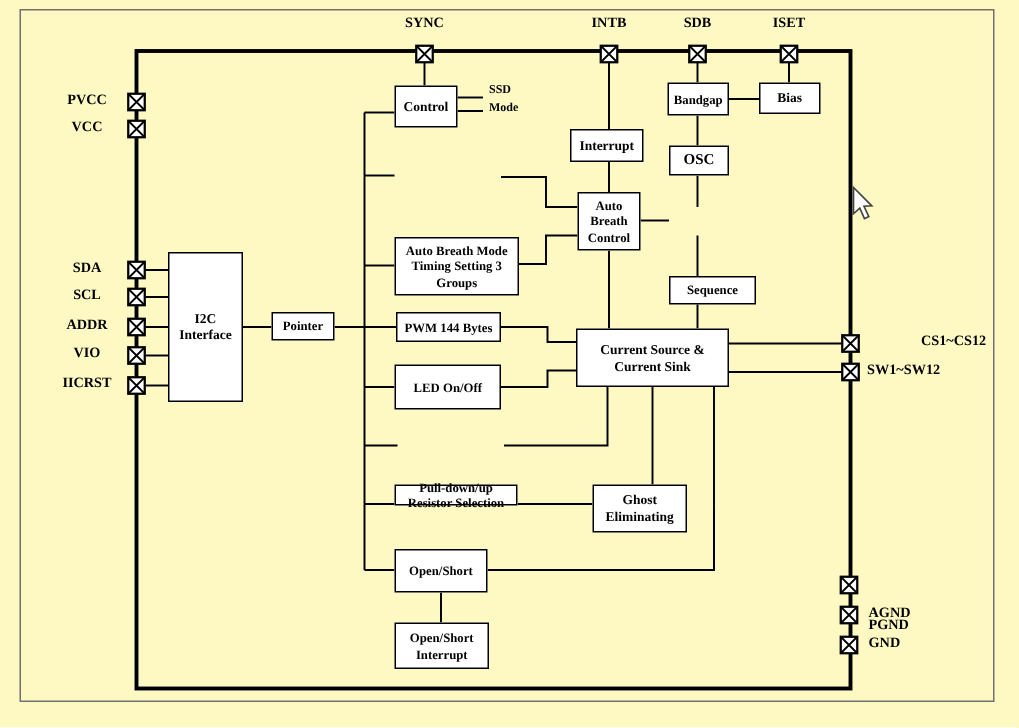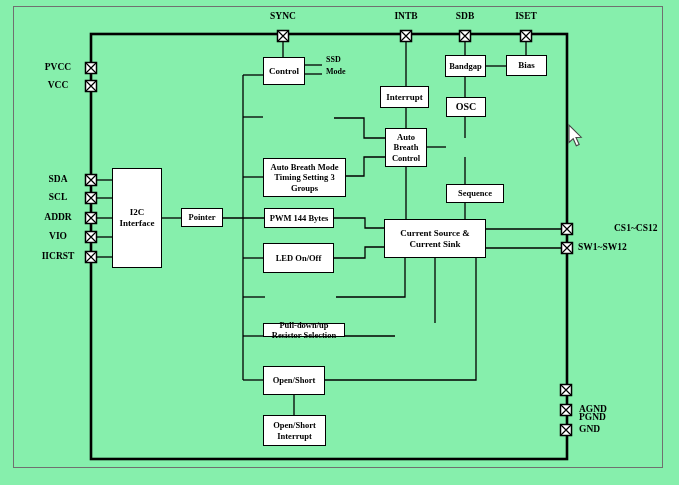--- a/index.html
+++ b/index.html
@@ -1,16 +1,16 @@
 <!DOCTYPE html>
 <html><head>
 <meta charset="utf-8">
 <style>
   html,body{margin:0;padding:0;background:#fff;}
-  #stage{position:relative;width:679px;height:485px;background:#86efac;overflow:hidden;
+  #stage{position:relative;width:679px;height:485px;background:#fef9c3;overflow:hidden;
          font-family:"Liberation Serif",serif;}
   #outer-frame{position:absolute;left:13px;top:6px;width:650px;height:462px;
                border:1px solid #707070;box-sizing:border-box;}
   svg.layer{position:absolute;left:0;top:0;}
   .blk{position:absolute;border:1.5px solid #000;background:#fff;box-sizing:border-box;
        display:flex;align-items:center;justify-content:center;text-align:center;
        font-weight:bold;font-size:8.5px;line-height:1.18;color:#000;
        white-space:pre-line;font-family:"Liberation Serif",serif;}
   .plab{position:absolute;font-weight:bold;font-size:9.5px;color:#000;
         font-family:"Liberation Serif",serif;}
@@ -198,17 +198,19 @@
   <div class="blk" style="left:380px;top:86px;width:49px;height:22px;font-size:9px;">Interrupt</div>
   <div class="blk" style="left:385px;top:128px;width:42px;height:39px;">Auto
 Breath
 Control</div>
   <div class="blk" style="left:445px;top:55px;width:41px;height:22px;">Bandgap</div>
   <div class="blk" style="left:446px;top:97px;width:40px;height:20px;font-size:10px;">OSC</div>
   <div class="blk" style="left:446px;top:138px;width:58px;height:19px;margin-top:46px;">Sequence</div>
   <div class="blk" style="left:506px;top:55px;width:41px;height:21px;font-size:9px;">Bias</div>
   <div class="blk" style="left:384px;top:219px;width:102px;height:39px;font-size:9px;">Current Source &amp;
 Current Sink</div>
+  <div class="blk" style="left:395px;top:323px;width:63px;height:32px;font-size:9px;">Ghost
+Eliminating</div>
 
   <div class="slab" style="left:326px;top:55px;">SSD</div>
   <div class="slab" style="left:326px;top:67px;">Mode</div>
 
 </div>
 
 </body></html>

